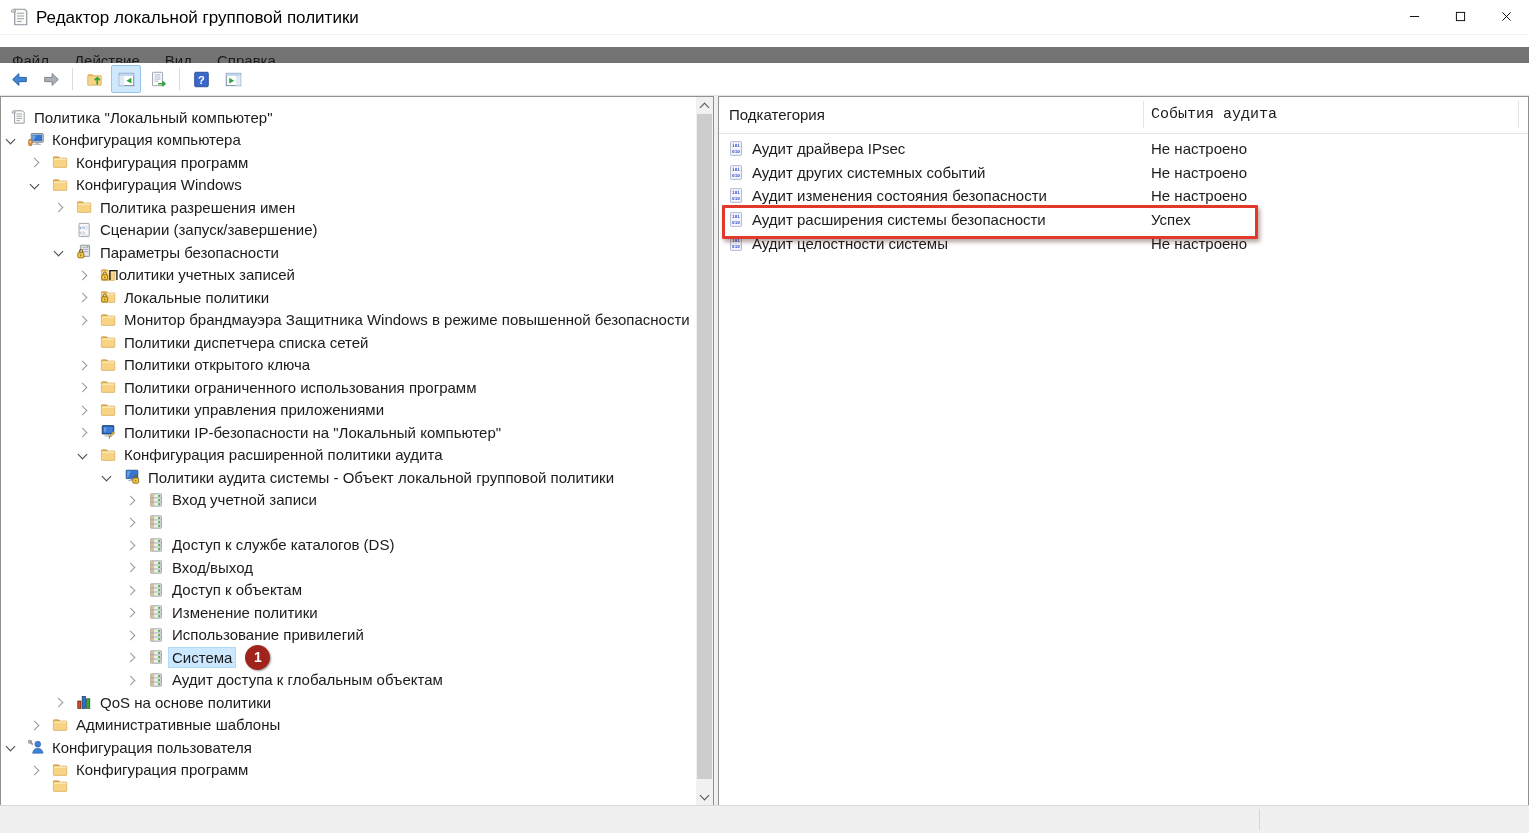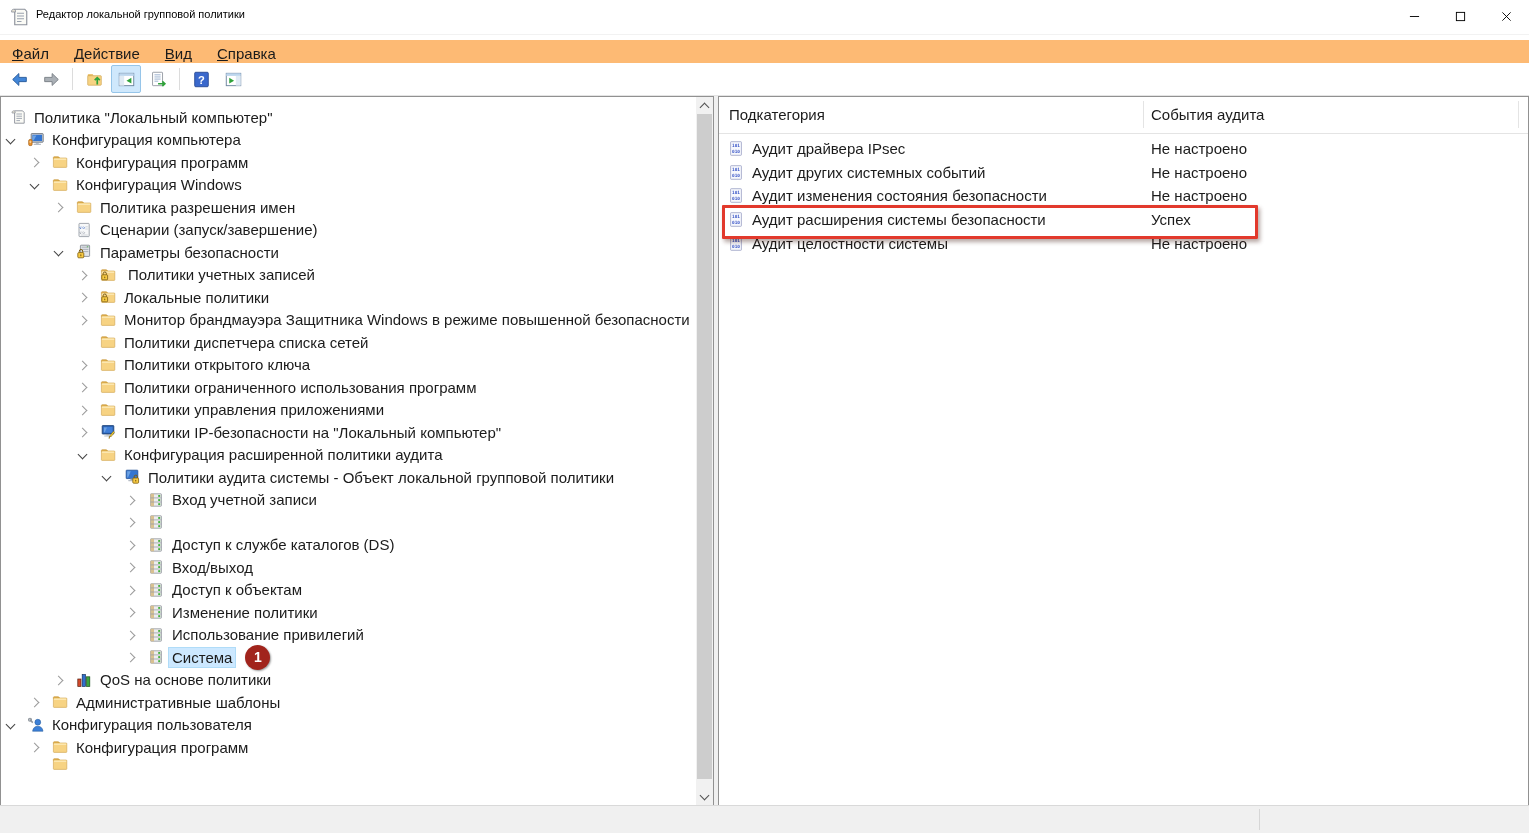--- a/index.html
+++ b/index.html
@@ -7,26 +7,26 @@
     width:1529px;height:833px;position:relative;overflow:hidden;
     background:#f0f0f0;
     font-family:"Liberation Sans","DejaVu Sans",sans-serif;
     color:#1b1b1b;-webkit-font-smoothing:antialiased;user-select:none;
   }
   
   .chrome{position:absolute;top:0;left:0;right:0;height:96px;background:#fff;}
   .titlebar{position:absolute;top:0;left:0;right:0;height:34px;background:#fff;border-bottom:1px solid #f2f2f2;}
   .app-icon{position:absolute;left:9px;top:7px;width:20px;height:20px;}
   .app-icon svg{width:20px;height:20px;display:block;}
-  .title-text{position:absolute;left:36px;top:8px;font-size:11px;color:#000;white-space:nowrap;}
+  .title-text{position:absolute;left:36px;top:8px;font-size:17px;color:#000;white-space:nowrap;}
   .win-controls{position:absolute;right:0;top:0;height:34px;display:flex;}
   .win-btn{width:46px;height:33px;display:flex;align-items:center;justify-content:center;background:#fff;}
   .win-btn svg{width:11px;height:11px;display:block;}
 
-  .menubar{position:absolute;top:40px;left:0;right:0;height:27px;background:#fdba74;border-bottom:1px solid #ececec;display:flex;align-items:center;padding-left:2px;}
+  .menubar{position:absolute;top:47px;left:0;right:0;height:27px;background:#737373;border-bottom:1px solid #ececec;display:flex;align-items:center;padding-left:2px;}
   .menu-item{padding:3px 10px;margin-right:5px;font-size:15px;white-space:nowrap;}
   .menu-item u{text-decoration:underline;}
 
   .toolbar{position:absolute;top:63px;left:0;right:0;height:32px;background:#fff;border-bottom:1px solid #e4e4e4;display:flex;align-items:center;padding-left:3px;}
   .tb-btn{width:28px;height:26px;display:flex;align-items:center;justify-content:center;border:1px solid transparent;border-radius:2px;margin:0 1px;}
   .tb-btn.active{background:#cfe8fc;border-color:#96c5e9;}
   .tb-btn svg{width:17px;height:17px;display:block;}
   .tb-sep{width:1px;height:22px;background:#dcdcdc;margin:0 5px;}
 
   
@@ -47,21 +47,21 @@
   .scrollbar{position:absolute;top:0;right:0;bottom:0;width:17px;background:#f1f1f1;}
   .sb-btn{position:absolute;left:0;width:17px;height:17px;display:flex;align-items:center;justify-content:center;}
   .sb-btn.up{top:0;} .sb-btn.down{bottom:0;}
   .sb-ar{width:6px;height:6px;border-top:1.6px solid #505050;border-right:1.6px solid #505050;}
   .sb-ar.up{transform:rotate(-45deg);margin-top:3px;}
   .sb-ar.down{transform:rotate(135deg);margin-bottom:3px;}
   .sb-thumb{position:absolute;left:1px;width:15px;top:17px;bottom:26px;background:#cdcdcd;}
 
   .right-pane{position:absolute;left:718px;right:0;top:96px;bottom:27px;background:#fff;border:1px solid #919191;box-sizing:border-box;}
   .col-h{position:absolute;top:9px;font-size:15px;white-space:nowrap;}
-  .col-h.c1{left:10px;} .col-h.c2{left:432px;}
+  .col-h.c1{left:10px;} .col-h.c2{left:432px;font-family:Liberation Mono, monospace;}
   .h-div{position:absolute;top:4px;height:27px;width:1px;background:#e4e4e4;}
   .h-underline{position:absolute;top:36px;left:0;right:0;height:1px;background:#e4e4e4;}
   .list-row{position:absolute;left:0;right:2px;height:23.7px;font-size:15px;}
   .l-ico{position:absolute;left:9px;top:3px;width:16px;height:17px;}
   .l-ico svg{width:16px;height:17px;display:block;}
   .l-lbl{position:absolute;left:33px;top:3px;white-space:nowrap;}
   .l-val{position:absolute;left:432px;top:3px;white-space:nowrap;}
   .red-rect{position:absolute;left:3px;top:108px;width:530px;height:28px;border:3px solid #e2392c;border-radius:1px;box-shadow:2px 3px 4px rgba(60,20,12,.38);}
 
   .statusbar{position:absolute;left:0;right:0;bottom:0;height:27px;background:#f0f0f0;border-top:1px solid #d9d9d9;}
@@ -284,21 +284,21 @@
         <span class="t-ico" style="left: 98px;">
           <svg viewBox="0 0 16 16">
             <path d="M1.4 4.6V3.4c0-.4.3-.7.7-.7h4.1c.3 0 .5.1.6.3l.8 1z" fill="#e7b54c" stroke="#c49338" stroke-width="0.6"></path>
             <rect x="1.4" y="4" width="13.4" height="9.4" rx="0.7" fill="#f7d383" stroke="#cda14b" stroke-width="0.6"></rect>
             <rect x="2" y="4.6" width="12.2" height="1.5" rx="0.4" fill="#fce7b0"></rect>
             <path d="M3.2 7.8V6.6a1.6 1.6 0 013.2 0v1.2" fill="none" stroke="#7c5d11" stroke-width="1"></path>
             <rect x="1.8" y="7.8" width="5.8" height="5" rx="0.8" fill="#f9cb42" stroke="#7c5d11" stroke-width="0.8"></rect>
             <rect x="4.2" y="9.5" width="1.1" height="1.7" rx="0.5" fill="#7c5d11"></rect>
           </svg>
         </span>
-        <span class="lblwrap" style="left: 124px; align-items: center;">
+        <span class="lblwrap" style="left: 104px; align-items: center;">
           <span class="lbl">Политики учетных записей</span>
         </span>
       </div>
       <div class="tree-row">
         <span class="chev closed" style="left: 78px;"></span>
         <span class="t-ico" style="left: 98px;">
           <svg viewBox="0 0 16 16">
             <path d="M1.4 4.6V3.4c0-.4.3-.7.7-.7h4.1c.3 0 .5.1.6.3l.8 1z" fill="#e7b54c" stroke="#c49338" stroke-width="0.6"></path>
             <rect x="1.4" y="4" width="13.4" height="9.4" rx="0.7" fill="#f7d383" stroke="#cda14b" stroke-width="0.6"></rect>
             <rect x="2" y="4.6" width="12.2" height="1.5" rx="0.4" fill="#fce7b0"></rect>
@@ -538,20 +538,36 @@
             <rect x="2.6" y="1.8" width="3.4" height="12.4" fill="#d8c191"></rect>
             <path d="M2.6 5.9h10.8M2.6 10h10.8" stroke="#9aa0a8" stroke-width="0.8"></path>
             <rect x="10.2" y="3" width="2" height="1.9" fill="#45b13c"></rect>
             <rect x="10.2" y="7.1" width="2" height="1.9" fill="#45b13c"></rect>
             <rect x="10.2" y="11.2" width="2" height="1.9" fill="#45b13c"></rect>
           </svg>
         </span>
         <span class="lblwrap" style="left: 168px;">
           <span class="lbl sel">Система</span>
           <span class="badge">1</span>
+        </span>
+      </div>
+      <div class="tree-row">
+        <span class="chev closed" style="left: 126px;"></span>
+        <span class="t-ico" style="left: 146px;">
+          <svg viewBox="0 0 16 16">
+            <rect x="2.6" y="1.8" width="10.8" height="12.4" rx="0.5" fill="#ededee" stroke="#8f949b" stroke-width="0.8"></rect>
+            <rect x="2.6" y="1.8" width="3.4" height="12.4" fill="#d8c191"></rect>
+            <path d="M2.6 5.9h10.8M2.6 10h10.8" stroke="#9aa0a8" stroke-width="0.8"></path>
+            <rect x="10.2" y="3" width="2" height="1.9" fill="#45b13c"></rect>
+            <rect x="10.2" y="7.1" width="2" height="1.9" fill="#45b13c"></rect>
+            <rect x="10.2" y="11.2" width="2" height="1.9" fill="#45b13c"></rect>
+          </svg>
+        </span>
+        <span class="lblwrap" style="left: 168px;">
+          <span class="lbl">Аудит доступа к глобальным объектам</span>
         </span>
       </div>
       <div class="tree-row">
         <span class="chev closed" style="left: 54px;"></span>
         <span class="t-ico" style="left: 74px;">
           <svg viewBox="0 0 16 16">
             <rect x="1.8" y="7" width="3.2" height="7.4" fill="#d44a2c" stroke="#591d0e" stroke-width="0.7"></rect>
             <rect x="6.2" y="2.6" width="3.2" height="11.8" fill="#2f6fce" stroke="#132f5c" stroke-width="0.7"></rect>
             <rect x="10.6" y="4.8" width="3.2" height="9.6" fill="#3aa53c" stroke="#1a4c1b" stroke-width="0.7"></rect>
           </svg>

